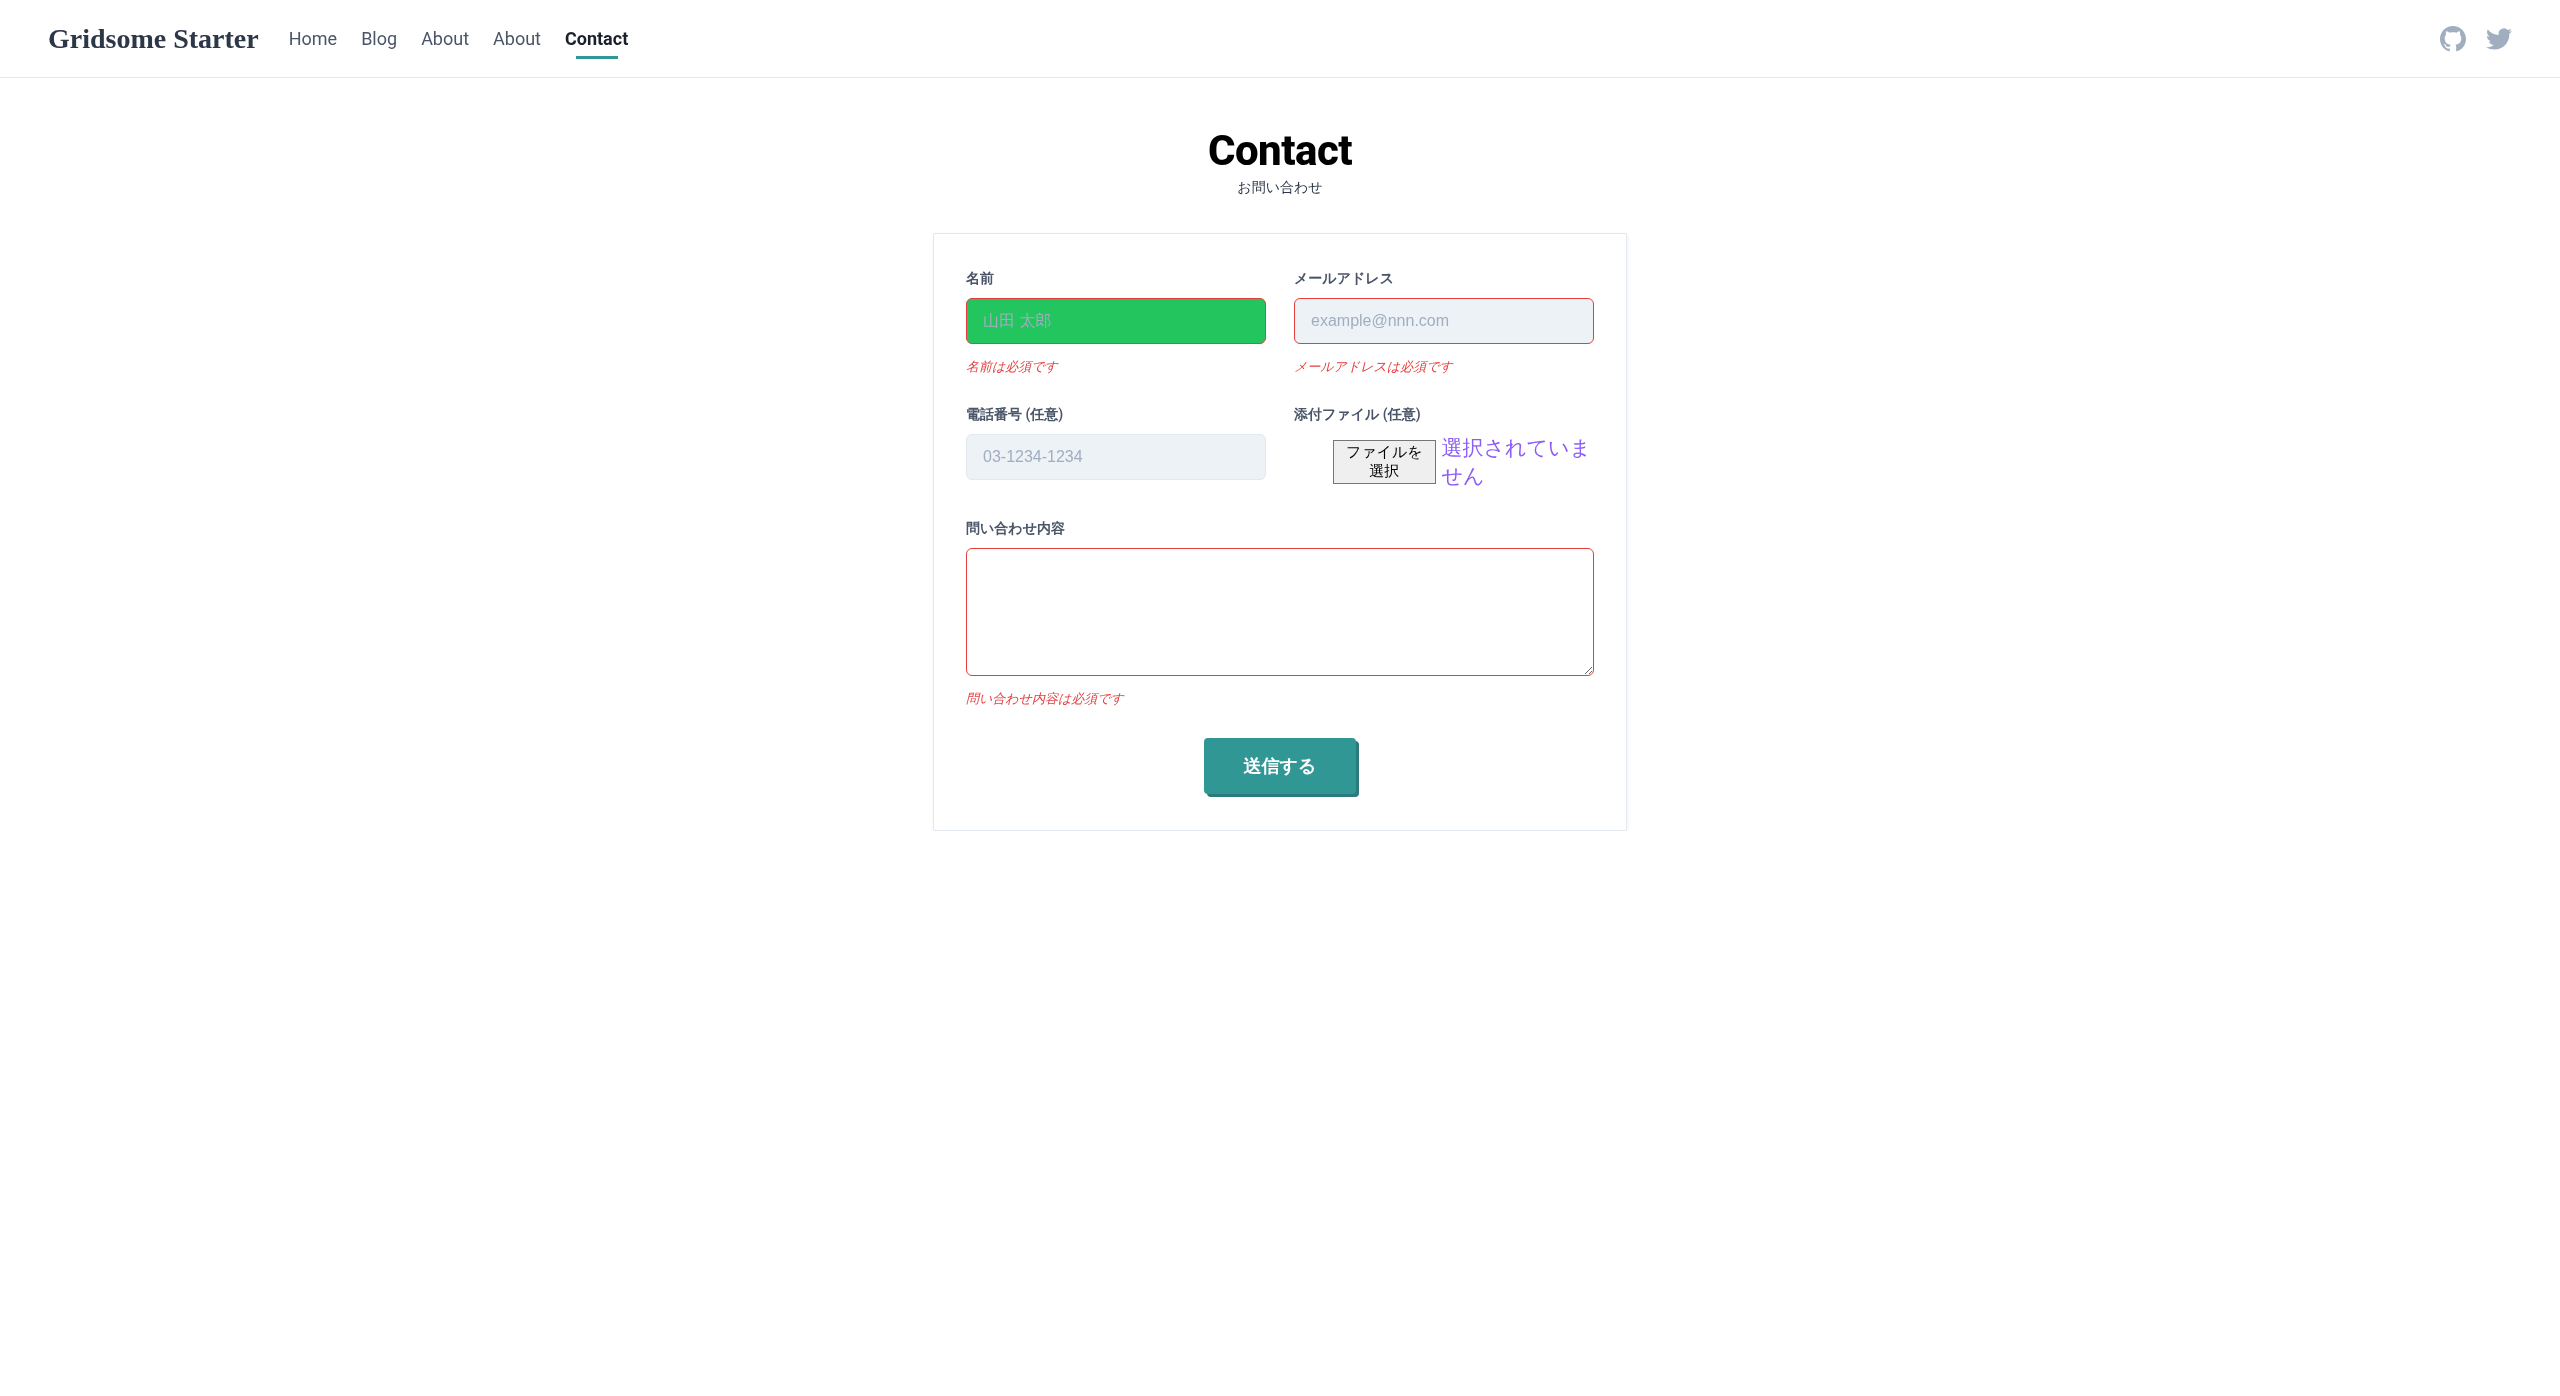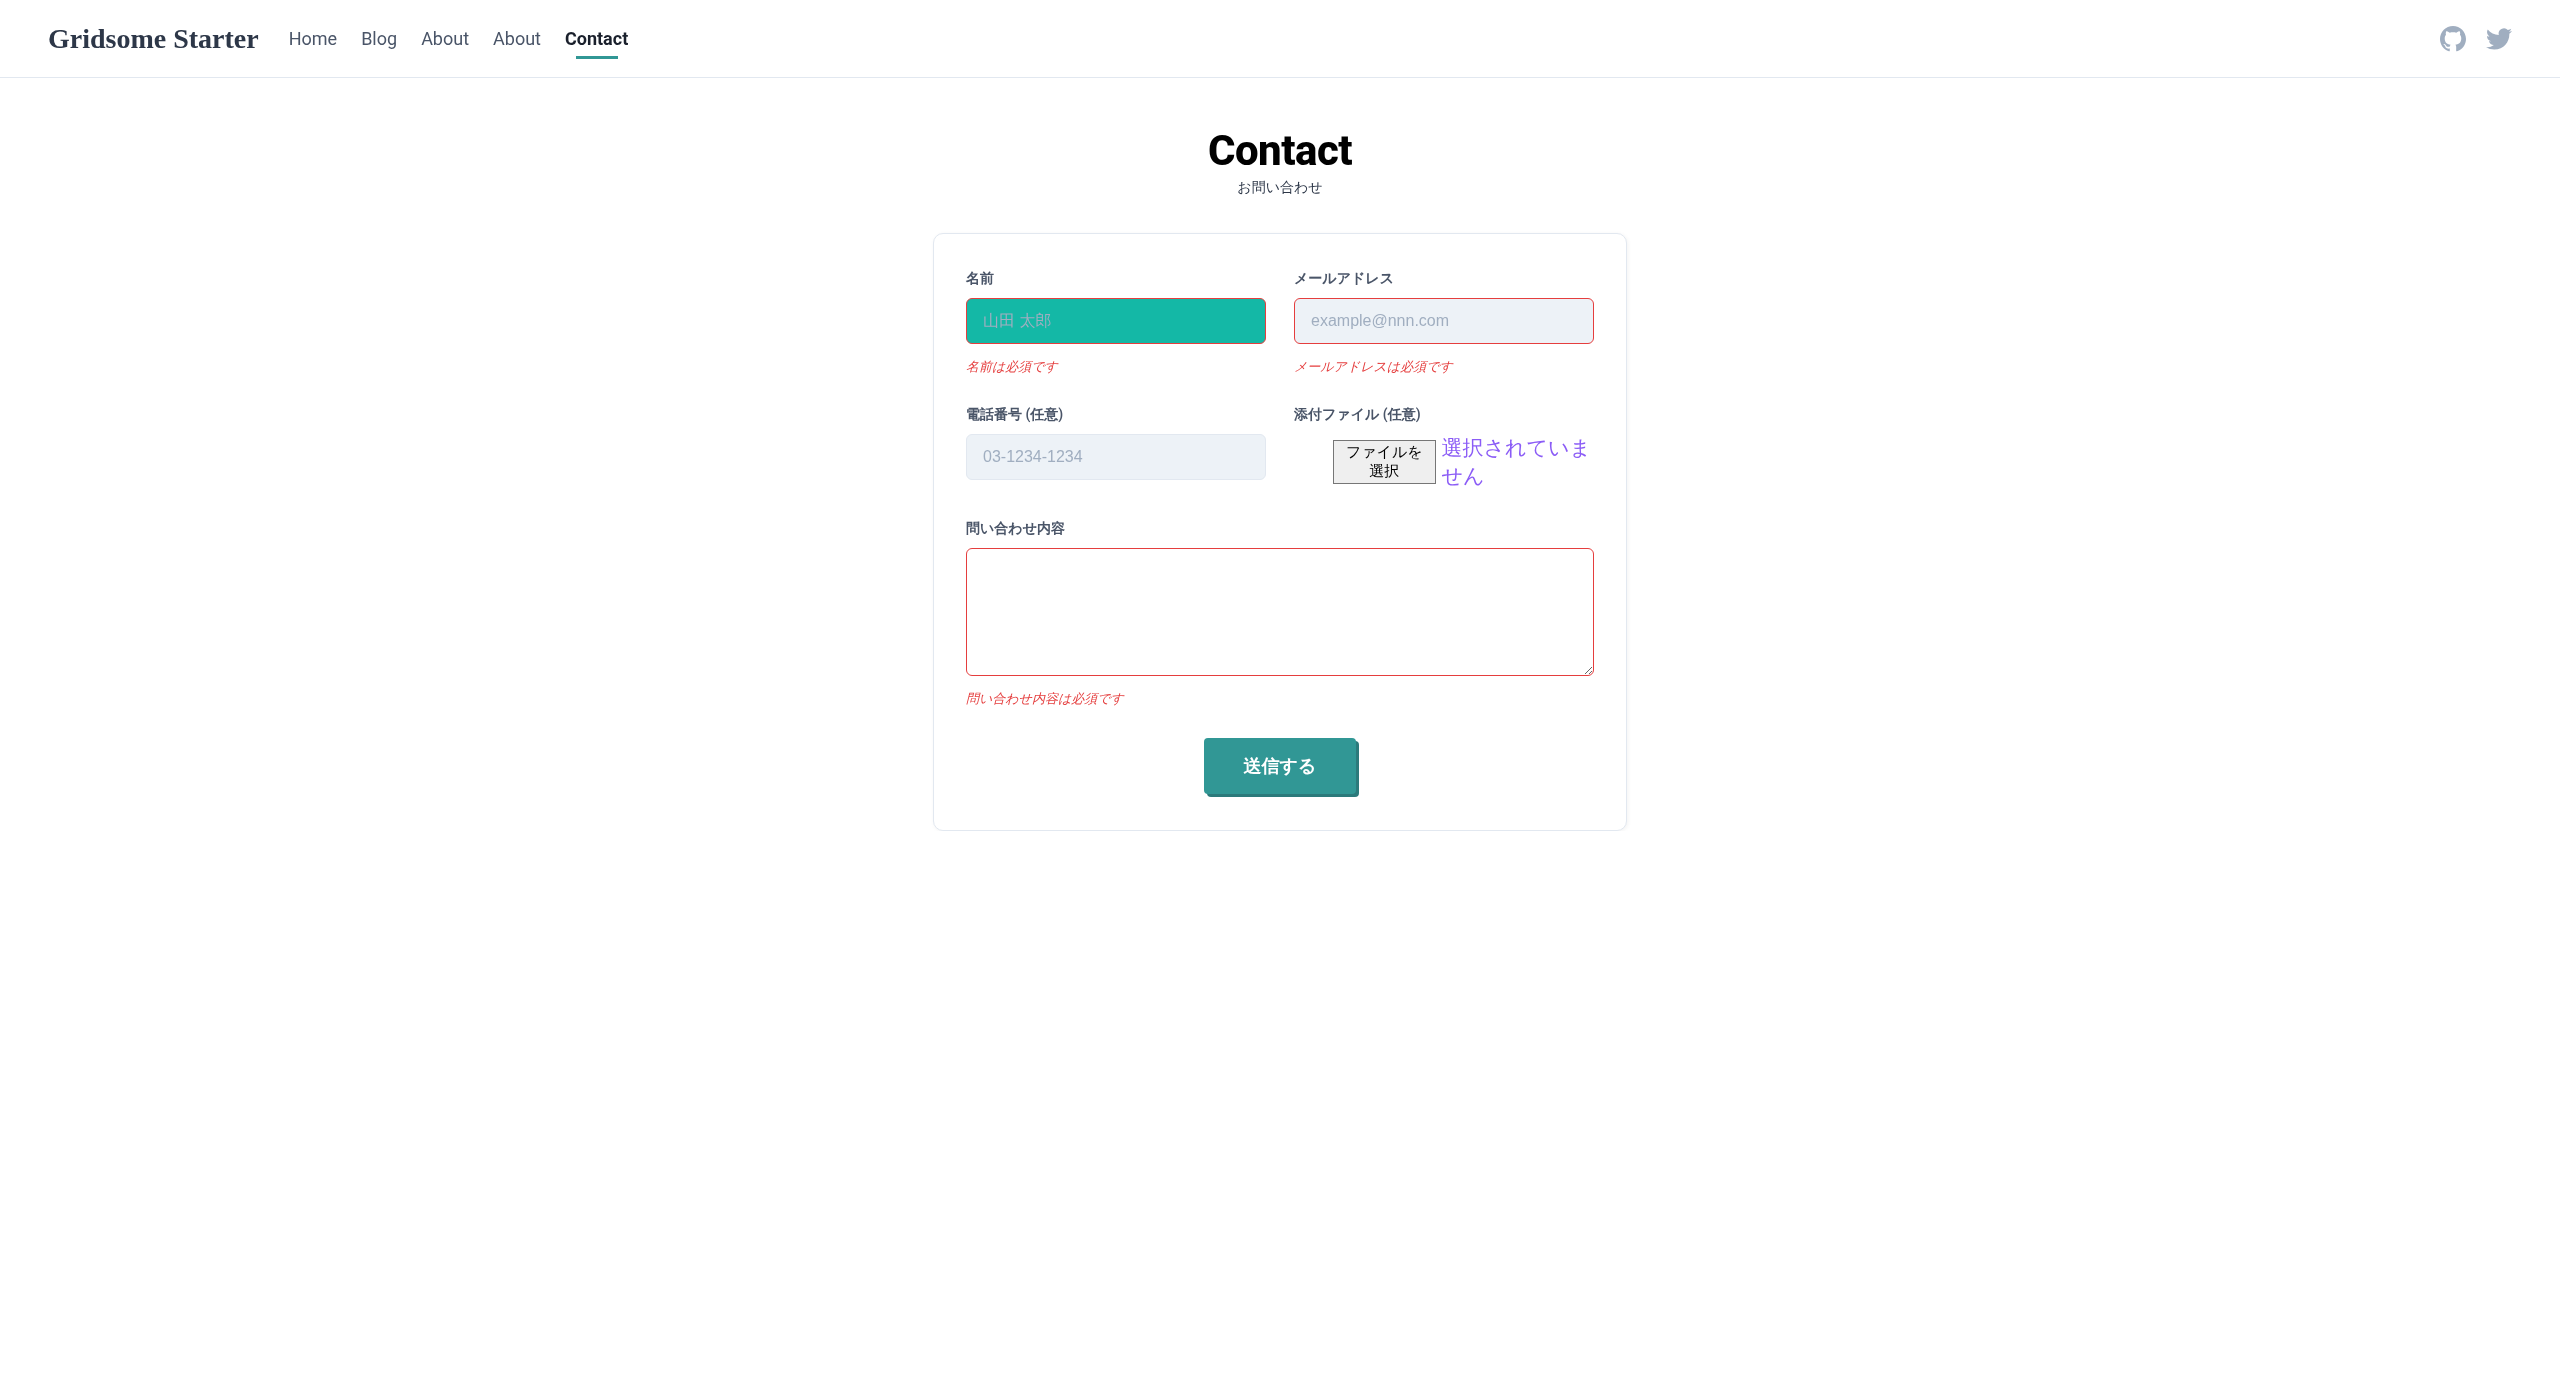--- a/index.html
+++ b/index.html
@@ -96,21 +96,21 @@
       font-size: 14px;
       color: #2d3748;
       margin-top: 4px;
     }
     
     .form-card {
       max-width: 694px;
       margin: 0 auto;
       background: #fff;
       border: 1px solid #e2e8f0;
-      border-radius: 10px;
+      border-radius: 2px;
       padding: 36px 32px;
       box-shadow: 1px 1px 4px rgba(0,0,0,0.05);
     }
     
     .form-row {
       display: flex;
       gap: 28px;
       margin-bottom: 30px;
     }
     
@@ -141,21 +141,21 @@
       font-size: 16px;
       background: #edf2f7;
       border: 1px solid #e2e8f0;
       border-radius: 6px;
       color: #2d3748;
       outline: none;
     }
     
     .form-input.error {
       border: 1px solid #e53e3e;
-      background: #14b8a6;
+      background: #22c55e;
     }
     
     .form-input.error.filled-bg {
       background: #edf2f7;
     }
     
     .form-input::placeholder {
       color: #a0aec0;
     }
     

